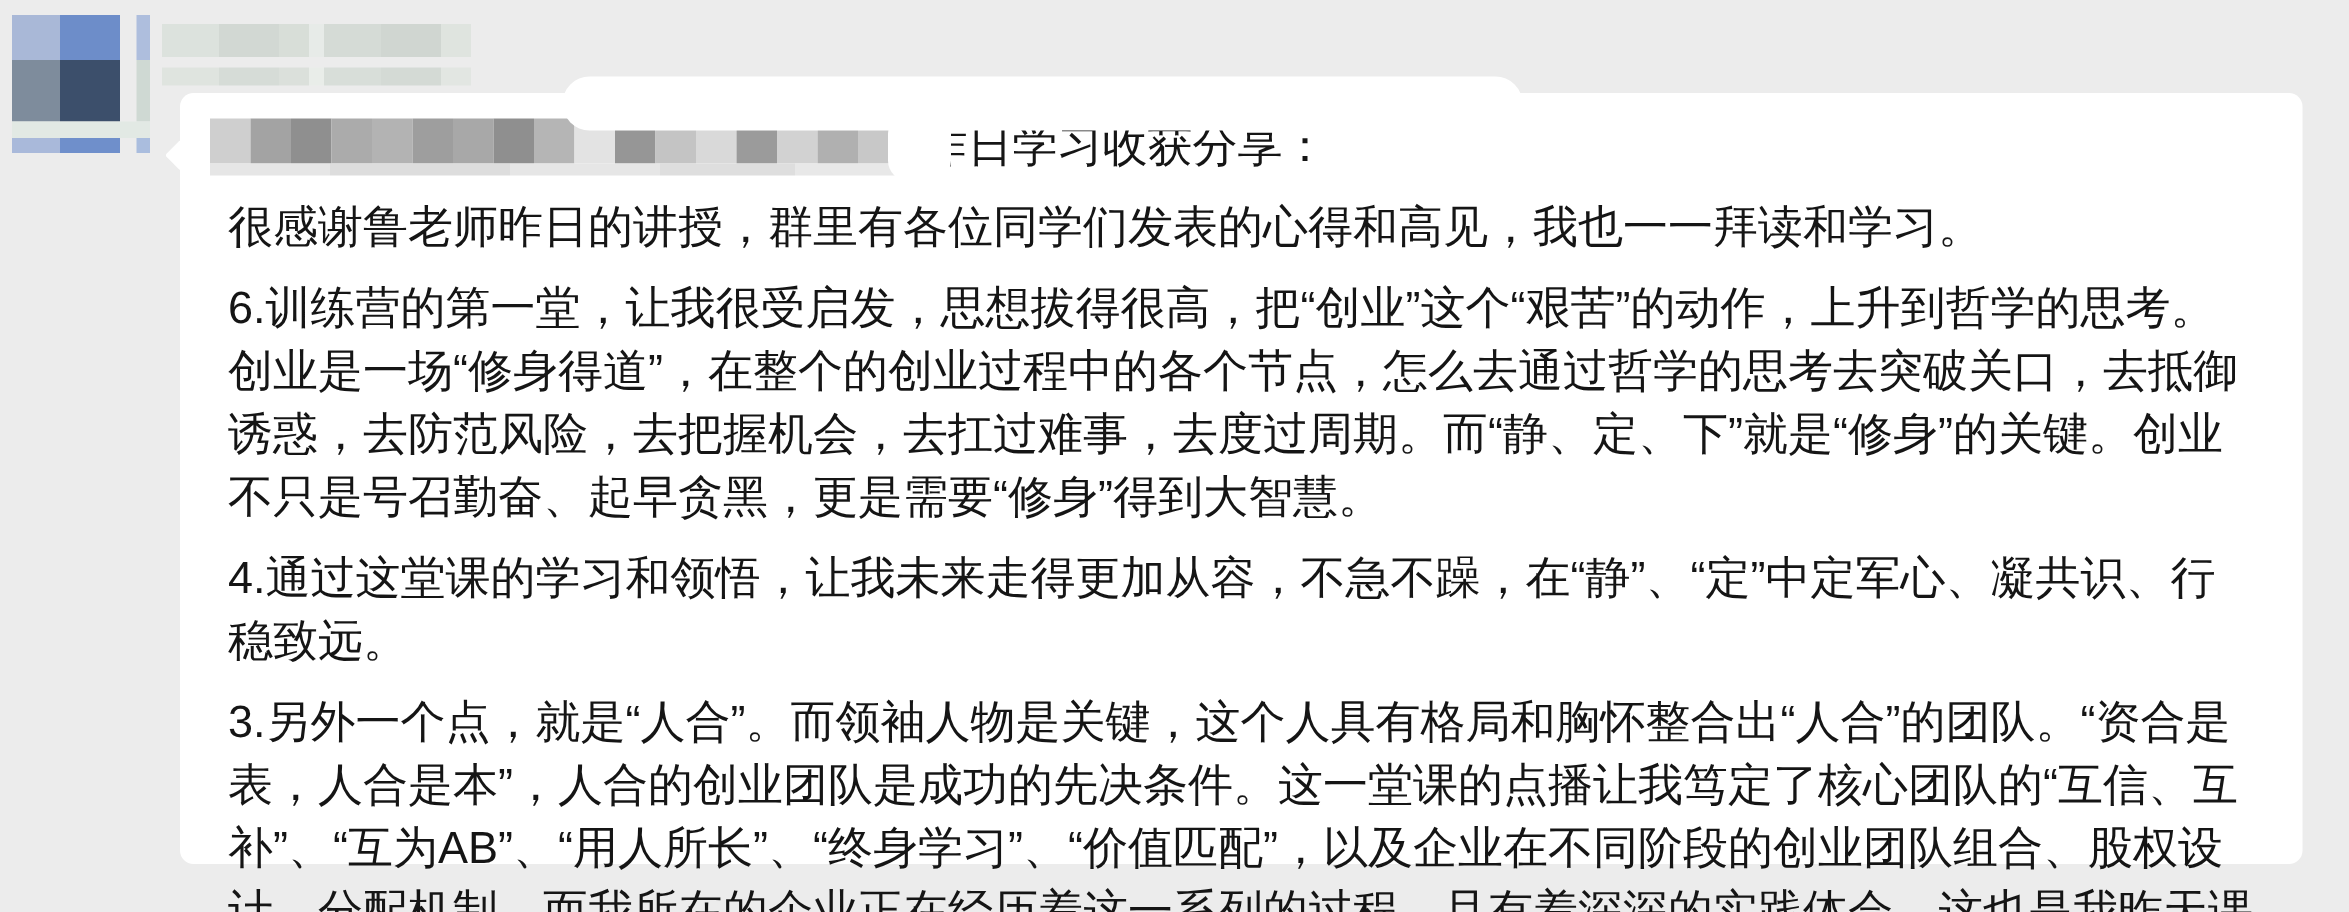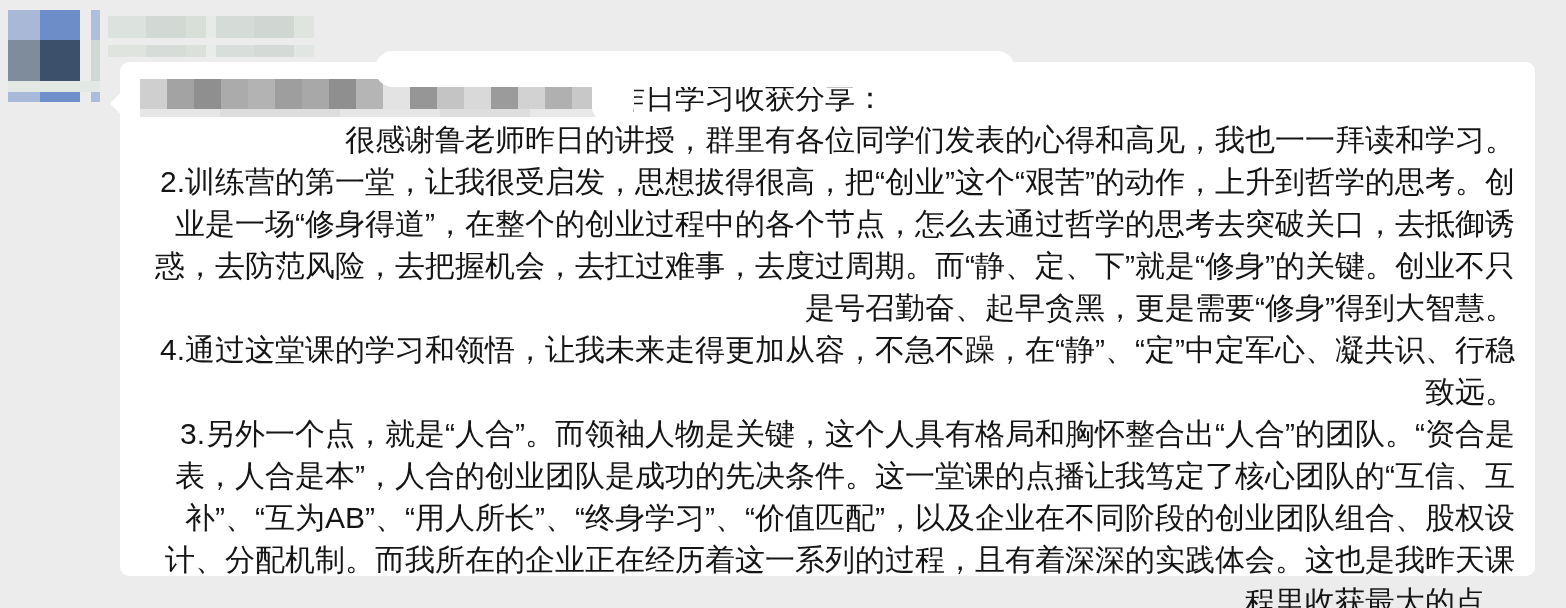--- a/index.html
+++ b/index.html
@@ -18,21 +18,21 @@
   .blk{display:block;height:100%;flex:0 0 auto;}
 
   
   .bubble{position:absolute;left:120px;top:62px;width:1415px;height:514px;
           background:#ffffff;border-radius:9px;}
   .bubble-tail{position:absolute;left:-7px;top:34px;width:15px;height:15px;
                background:#ffffff;transform:rotate(45deg);border-radius:2px;}
   .bubble-content{position:relative;padding:15px 20px 12px 20px;
                   font-size:30px;line-height:42px;color:#151515;
                   letter-spacing:0;word-break:break-all;}
-  .para{margin:0;text-align:right;}
+  .para{margin:12px;}
 
   
   .first-line{position:relative;height:42px;display:flex;align-items:center;}
   .censor-strip{display:flex;flex-direction:column;justify-content:center;}
   .first-line-suffix{position:absolute;left:475px;top:0;line-height:42px;white-space:nowrap;}
 
   
   .blob-top{position:absolute;left:235px;top:-26px;width:640px;height:36px;
             background:#ffffff;border-radius:18px;z-index:3;}
   .blob-firstline{position:absolute;left:452px;top:-2px;width:42px;height:46px;
@@ -121,20 +121,20 @@
               <span class="blk" style="width: 100px; background: rgb(230, 230, 230);"></span>
               <span class="blk" style="width: 90px; background: rgb(222, 222, 222);"></span>
               <span class="blk" style="width: 70px; background: rgb(232, 232, 232);"></span>
             </div>
           </div>
         <span class="first-line-suffix">昨日学习收获分享：</span>
         <div class="blob-firstline"></div>
       </div>
 
       <p class="para">很感谢鲁老师昨日的讲授，群里有各位同学们发表的心得和高见，我也一一拜读和学习。</p>
-      <p class="para">2.训练营的第一堂，让我很受启发，思想拔得很高，把“创业”这个“艰苦”的动作，上升到哲学的思考。创业是一场“修身得道”，在整个的创业过程中的各个节点，怎么去通过哲学的思考去突破关口，去抵御诱惑，去防范风险，去把握机会，去扛过难事，去度过周期。而“静、定、下”就是“修身”的关键。创业不只是号召勤奋、起早贪黑，更是需要“修身”得到大智慧。</p>
+      <p class="para">6.训练营的第一堂，让我很受启发，思想拔得很高，把“创业”这个“艰苦”的动作，上升到哲学的思考。创业是一场“修身得道”，在整个的创业过程中的各个节点，怎么去通过哲学的思考去突破关口，去抵御诱惑，去防范风险，去把握机会，去扛过难事，去度过周期。而“静、定、下”就是“修身”的关键。创业不只是号召勤奋、起早贪黑，更是需要“修身”得到大智慧。</p>
       <p class="para">4.通过这堂课的学习和领悟，让我未来走得更加从容，不急不躁，在“静”、“定”中定军心、凝共识、行稳致远。</p>
       <p class="para">3.另外一个点，就是“人合”。而领袖人物是关键，这个人具有格局和胸怀整合出“人合”的团队。“资合是表，人合是本”，人合的创业团队是成功的先决条件。这一堂课的点播让我笃定了核心团队的“互信、互补”、“互为AB”、“用人所长”、“终身学习”、“价值匹配”，以及企业在不同阶段的创业团队组合、股权设计、分配机制。而我所在的企业正在经历着这一系列的过程，且有着深深的实践体会。这也是我昨天课程里收获最大的点。</p>
 
     </div>
   </div>
 
 </div>
 
 </body></html>

